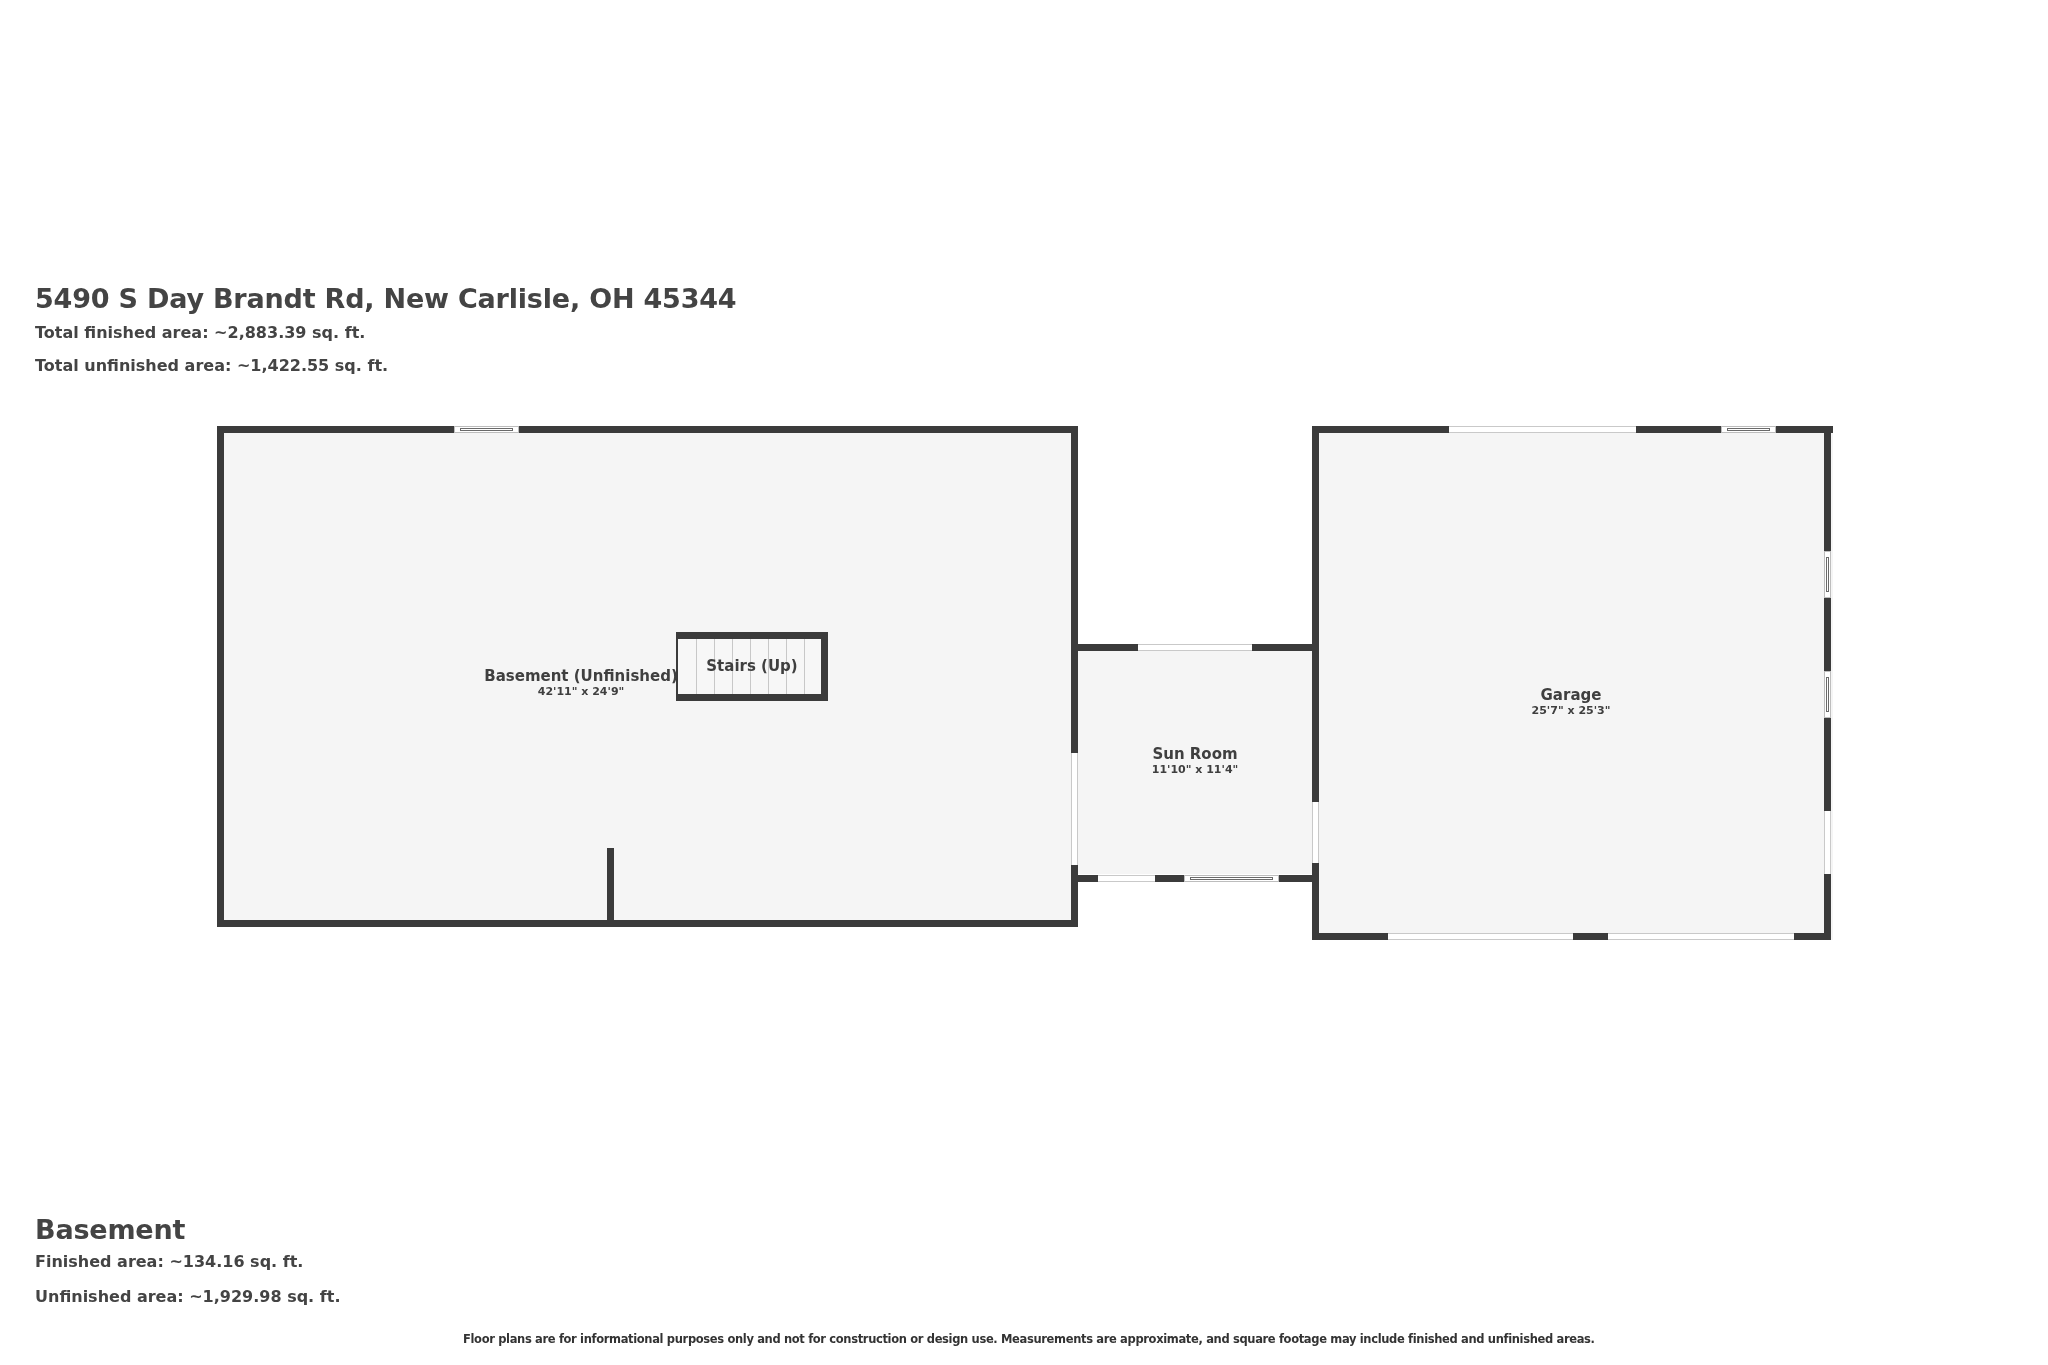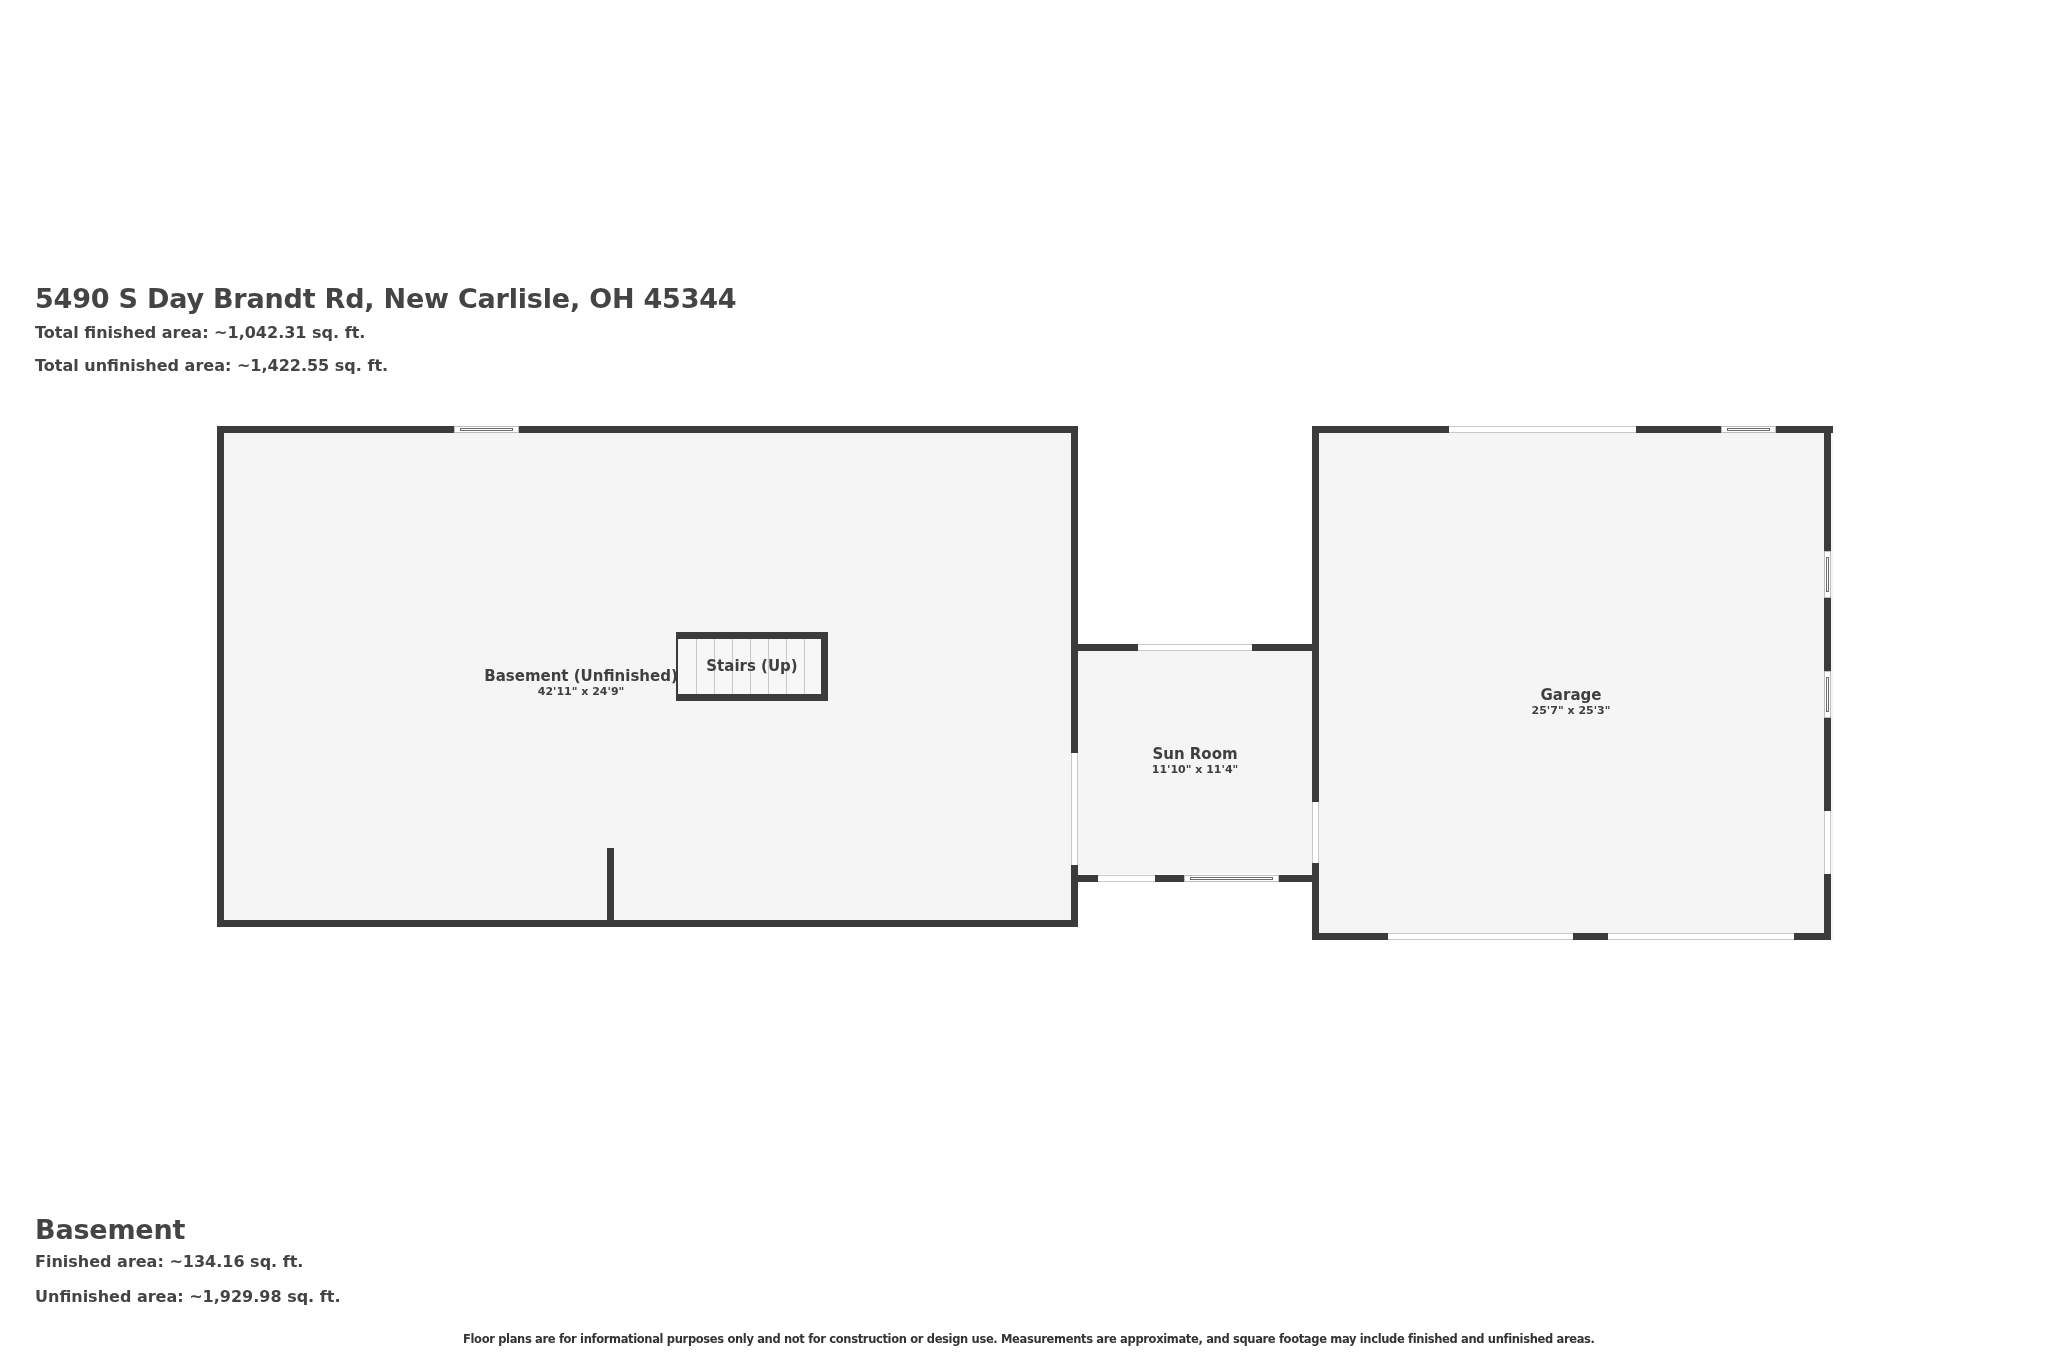--- a/index.html
+++ b/index.html
@@ -19,21 +19,21 @@
   .room-label { position:absolute; text-align:center; transform:translateX(-50%); white-space:nowrap; color:#3f3f3f; }
   .room-label .name { font-weight:bold; font-size:15px; line-height:18px; display:block; }
   .room-label .dims { font-weight:bold; font-size:11px; line-height:14px; display:block; }
   .stair-step { position:absolute; top:0; bottom:0; width:1px; background:#c8c8c8; }
   .disclaimer { position:absolute; left:463px; width:1128px; top:1332px; font-size:11.5px; font-weight:bold; color:#333; white-space:nowrap; text-align:right; letter-spacing:-0.35px; }
 </style>
 </head>
 <body>
 
 <div class="heading" style="top:283px;">5490 S Day Brandt Rd, New Carlisle, OH 45344</div>
-<div class="sub" style="top:323px;">Total finished area: ~1,042.31 sq. ft.</div>
+<div class="sub" style="top:323px;">Total finished area: ~2,883.39 sq. ft.</div>
 <div class="sub" style="top:356px;">Total unfinished area: ~1,422.55 sq. ft.</div>
 
 <div class="abs" style="left:0;top:0;width:2048px;height:1365px;">
 
   <div class="floor" style="left:217px;top:426px;width:861px;height:501px;"></div>
   <div class="wall" style="left:217px;top:426px;width:861px;height:7px;"></div>
   <div class="wall" style="left:217px;top:426px;width:7px;height:501px;"></div>
   <div class="wall" style="left:217px;top:920px;width:861px;height:7px;"></div>
   <div class="wall" style="left:1071px;top:426px;width:7px;height:327px;"></div>
   <div class="wall" style="left:1071px;top:865px;width:7px;height:62px;"></div>

